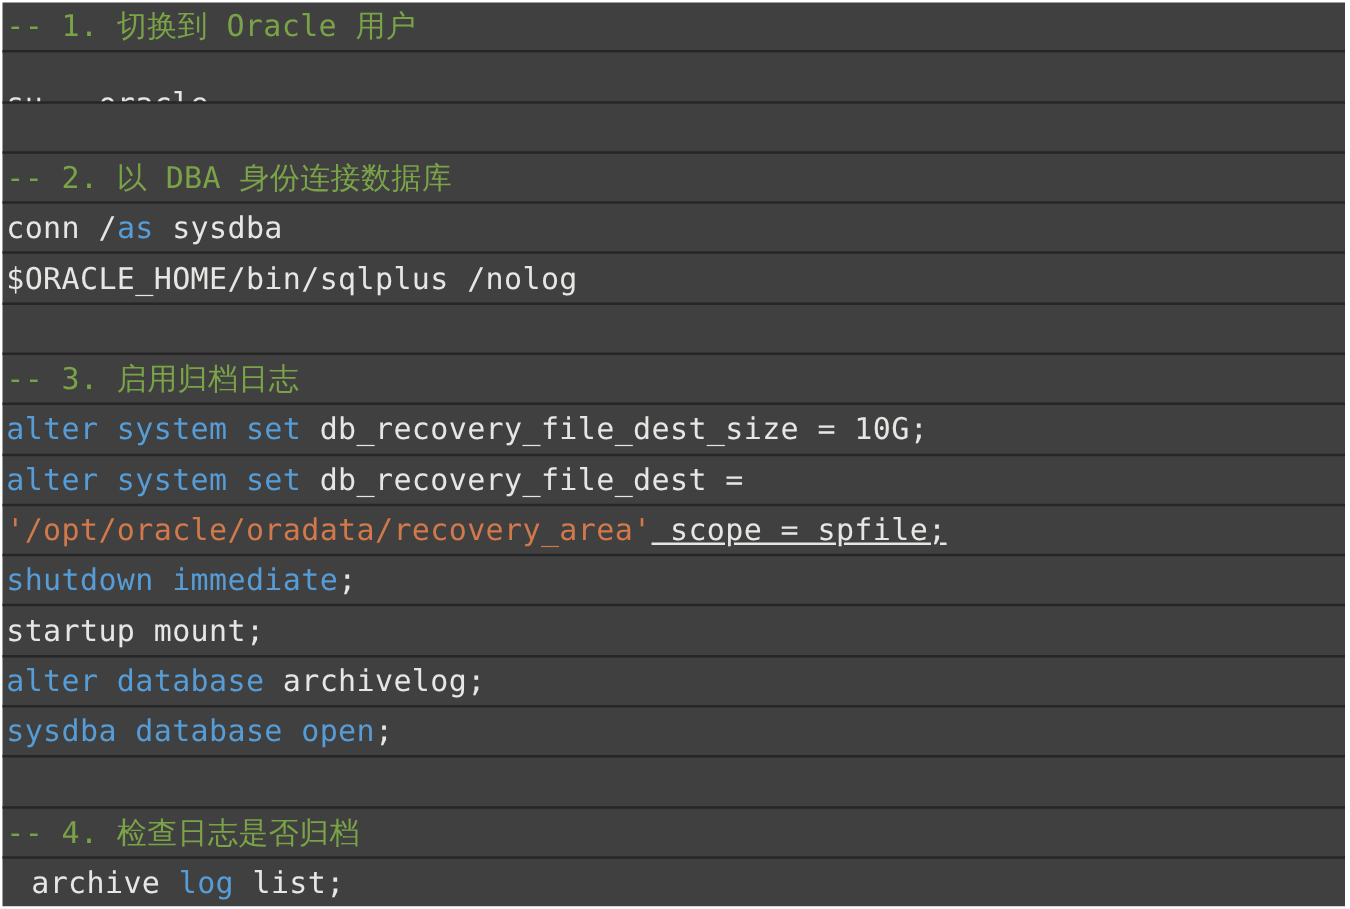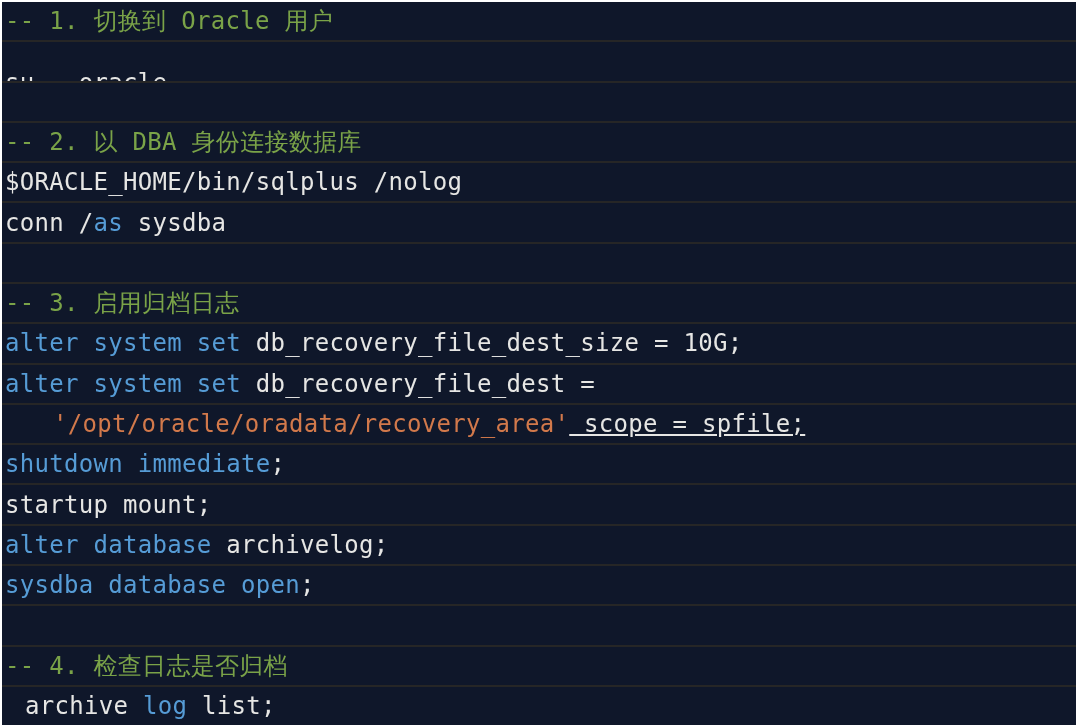--- a/index.html
+++ b/index.html
@@ -30,32 +30,32 @@
     border-bottom: 2px solid var(--divider, #262626);
     white-space: pre;
     overflow: hidden;
   }
   .code-line:last-child { border-bottom: none; }
   .code-token { white-space: pre; }
 </style>
 </head>
 <body>
 
-<div class="code-block" style="background: #0f172a; --divider: #262626;">
+<div class="code-block" style="background: #404040; --divider: #262626;">
     <div class="code-line"><span class="code-token" style="color: rgb(122, 163, 72);">-- 1. 切换到 Oracle 用户</span></div>
     <div class="code-line"><span class="code-token" style="color: rgb(230, 230, 228); margin-top: 44px;">su - oracle</span></div>
     <div class="code-line"></div>
     <div class="code-line"><span class="code-token" style="color: rgb(122, 163, 72);">-- 2. 以 DBA 身份连接数据库</span></div>
+    <div class="code-line"><span class="code-token" style="color: rgb(230, 230, 228);">conn /</span><span class="code-token" style="color: rgb(86, 156, 214);">as</span><span class="code-token" style="color: rgb(230, 230, 228);"> sysdba</span></div>
     <div class="code-line"><span class="code-token" style="color: rgb(230, 230, 228);">$ORACLE_HOME/bin/sqlplus /nolog</span></div>
-    <div class="code-line"><span class="code-token" style="color: rgb(230, 230, 228);">conn /</span><span class="code-token" style="color: rgb(86, 156, 214);">as</span><span class="code-token" style="color: rgb(230, 230, 228);"> sysdba</span></div>
     <div class="code-line"></div>
     <div class="code-line"><span class="code-token" style="color: rgb(122, 163, 72);">-- 3. 启用归档日志</span></div>
     <div class="code-line"><span class="code-token" style="color: rgb(86, 156, 214);">alter system set</span><span class="code-token" style="color: rgb(230, 230, 228);"> db_recovery_file_dest_size = 10G;</span></div>
     <div class="code-line"><span class="code-token" style="color: rgb(86, 156, 214);">alter system set</span><span class="code-token" style="color: rgb(230, 230, 228);"> db_recovery_file_dest =</span></div>
-    <div class="code-line"><span class="code-token" style="color: rgb(210, 121, 75); margin-left: 48px;">'/opt/oracle/oradata/recovery_area'</span><span class="code-token" style="color: rgb(230, 230, 228); text-decoration: underline;"> scope = spfile;</span></div>
+    <div class="code-line"><span class="code-token" style="color: rgb(210, 121, 75);">'/opt/oracle/oradata/recovery_area'</span><span class="code-token" style="color: rgb(230, 230, 228); text-decoration: underline;"> scope = spfile;</span></div>
     <div class="code-line"><span class="code-token" style="color: rgb(86, 156, 214);">shutdown immediate</span><span class="code-token" style="color: rgb(230, 230, 228);">;</span></div>
     <div class="code-line"><span class="code-token" style="color: rgb(230, 230, 228);">startup mount;</span></div>
     <div class="code-line"><span class="code-token" style="color: rgb(86, 156, 214);">alter database</span><span class="code-token" style="color: rgb(230, 230, 228);"> archivelog;</span></div>
     <div class="code-line"><span class="code-token" style="color: rgb(86, 156, 214);">sysdba database open</span><span class="code-token" style="color: rgb(230, 230, 228);">;</span></div>
     <div class="code-line"></div>
     <div class="code-line"><span class="code-token" style="color: rgb(122, 163, 72);">-- 4. 检查日志是否归档</span></div>
     <div class="code-line"><span class="code-token" style="color: rgb(230, 230, 228); margin-left: 20px;">archive </span><span class="code-token" style="color: rgb(86, 156, 214);">log</span><span class="code-token" style="color: rgb(230, 230, 228);"> list;</span></div>
   </div>
 
 </body></html>

